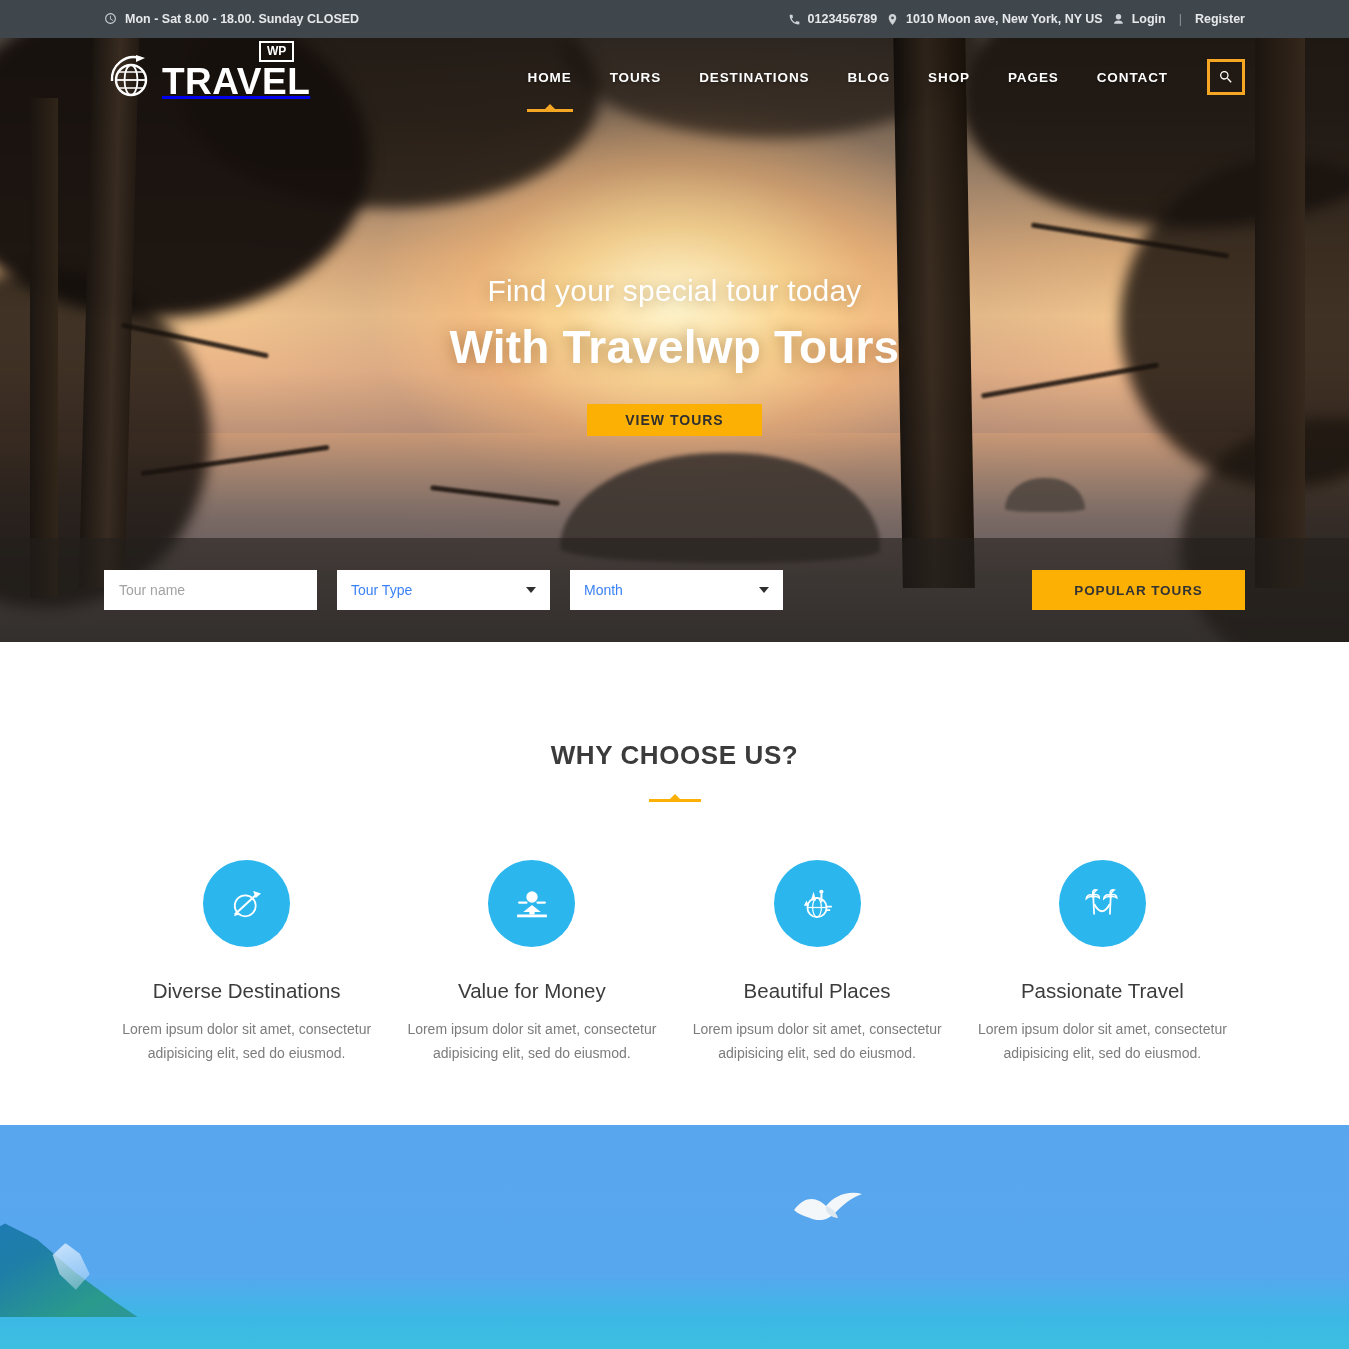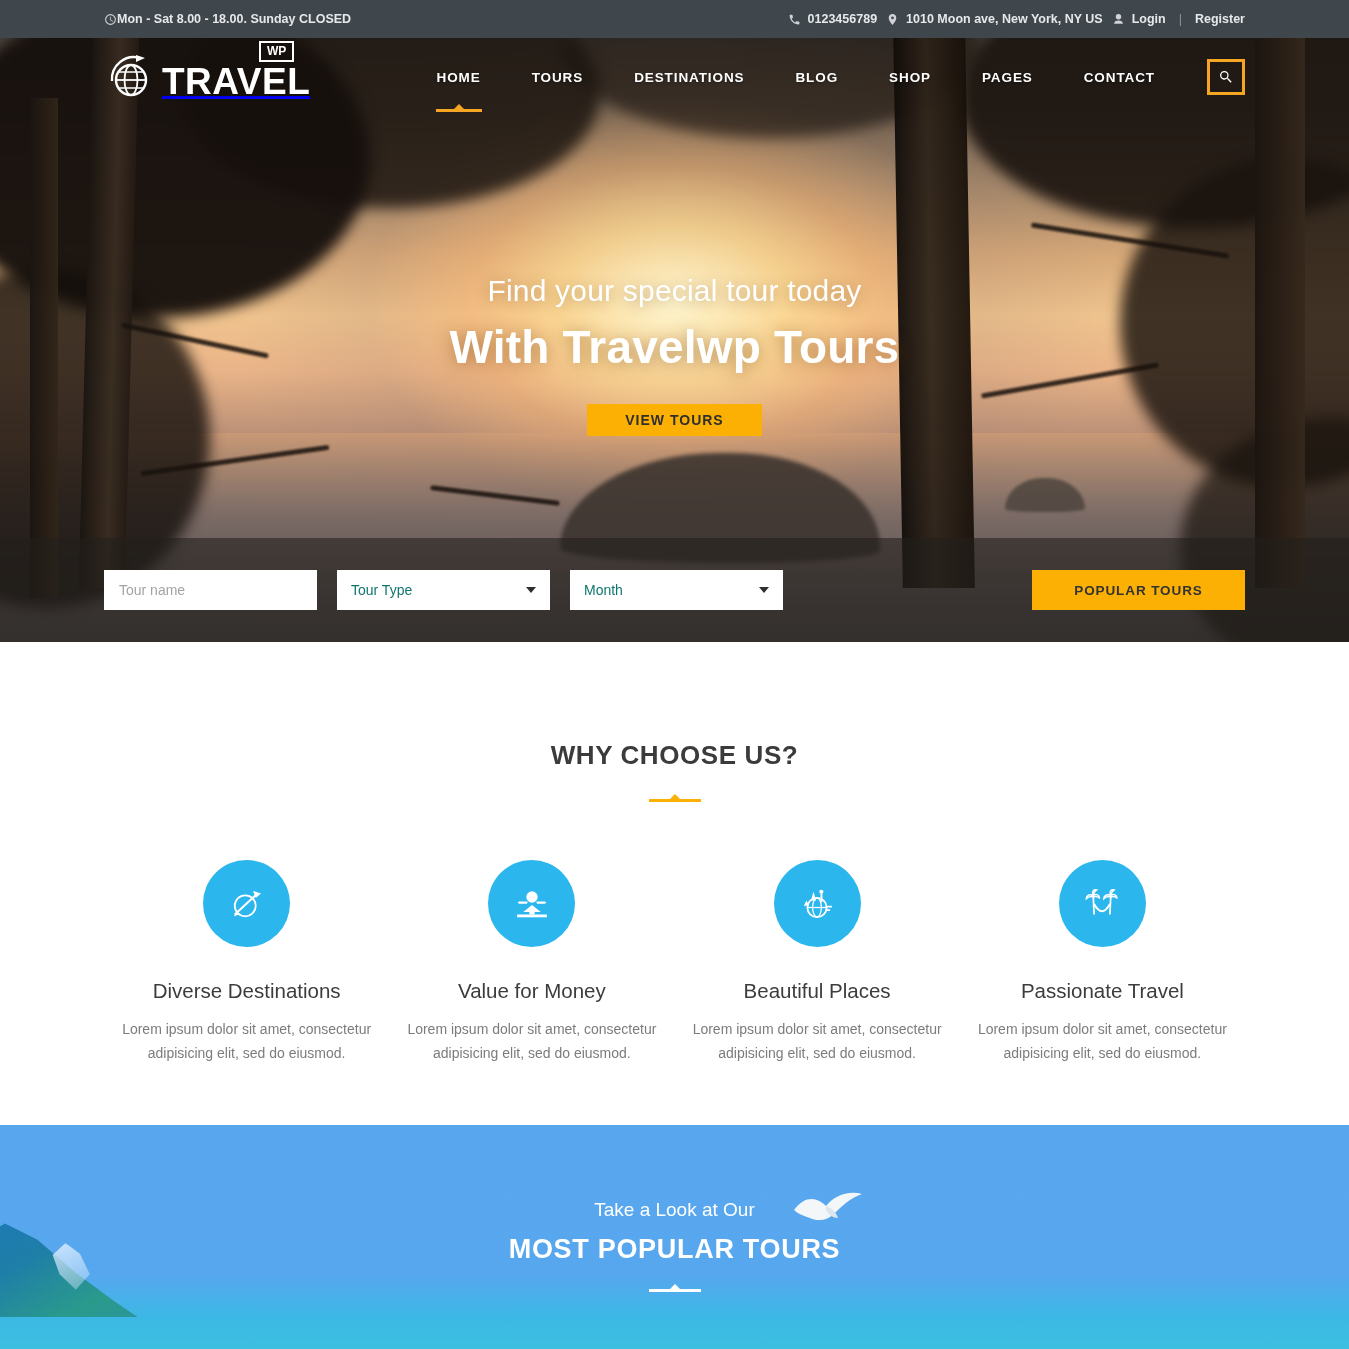--- a/index.html
+++ b/index.html
@@ -18,21 +18,21 @@
     background: #3f474d;
     display: flex;
     align-items: center;
     padding: 0 104px;
     color: #e6e8ea;
     font-size: 12.5px;
     font-weight: bold;
     position: relative;
     z-index: 40;
   }
-  .topbar-left { display: flex; align-items: flex-end; }
+  .topbar-left { display: flex; align-items: flex-start; gap: 8px; }
   .topbar-right {
     margin-left: auto;
     display: flex;
     align-items: center;
     gap: 9px;
   }
   .tb-item { display: flex; align-items: center; gap: 7px; }
   .tb-sep { color: #8b9299; padding: 0 4px; font-weight: normal; }
   .tb-ico { display: inline-flex; width: 13px; height: 13px; opacity: .9; }
   .tb-ico svg { width: 100%; height: 100%; fill: #dfe2e5; }
@@ -139,21 +139,21 @@
     color: #fff;
     font-size: 12px;
     font-weight: bold;
     padding: 2px 6px 3px;
     line-height: 1;
   }
   .nav {
     margin-left: auto;
     display: flex;
     align-items: flex-end;
-    gap: 13px;
+    gap: 0;
   }
   .nav-item {
     color: #ffffff;
     font-size: 13.5px;
     font-weight: bold;
     letter-spacing: .9px;
     text-decoration: none;
     padding: 10px 19px;
     position: relative;
     text-shadow: 0 1px 3px rgba(0,0,0,.35);
@@ -244,21 +244,21 @@
   }
   .sb-field::placeholder { color: #a3a3a3; }
   .sb-name { width: 213px; padding-left: 15px; }
   .sb-select {
     height: 40px;
     background: #fff;
     display: flex;
     align-items: center;
     padding: 0 14px;
     font-size: 14px;
-    color: #0f766e;
+    color: #3b82f6;
     cursor: pointer;
     position: relative;
   }
   .sb-select .caret {
     margin-left: auto;
     border-left: 5px solid transparent;
     border-right: 5px solid transparent;
     border-top: 6px solid #2f2f2f;
   }
   .sb-type { width: 213px; }
@@ -574,18 +574,13 @@
     <div class="mountain"></div>
     <div class="mountain-snow"></div>
     <div class="sea"></div>
   </div>
   <div class="seagull">
     <svg viewBox="0 0 76 55">
       <path d="M4 30 C16 14 28 18 36 26 C44 16 58 10 72 14 C60 18 52 26 44 34 C38 40 28 42 20 38 C14 36 8 34 4 30 Z" fill="#f4f7fa"></path>
       <path d="M36 26 C42 28 46 32 48 38 C42 38 38 34 36 30 Z" fill="#dce6ee"></path>
     </svg>
   </div>
-  <div class="popular-copy">
-    <div class="pop-sub">Take a Look at Our</div>
-    <div class="pop-title">MOST POPULAR TOURS</div>
-    <div class="divider light"></div>
-  </div>
 </section>
 
 </body></html>

